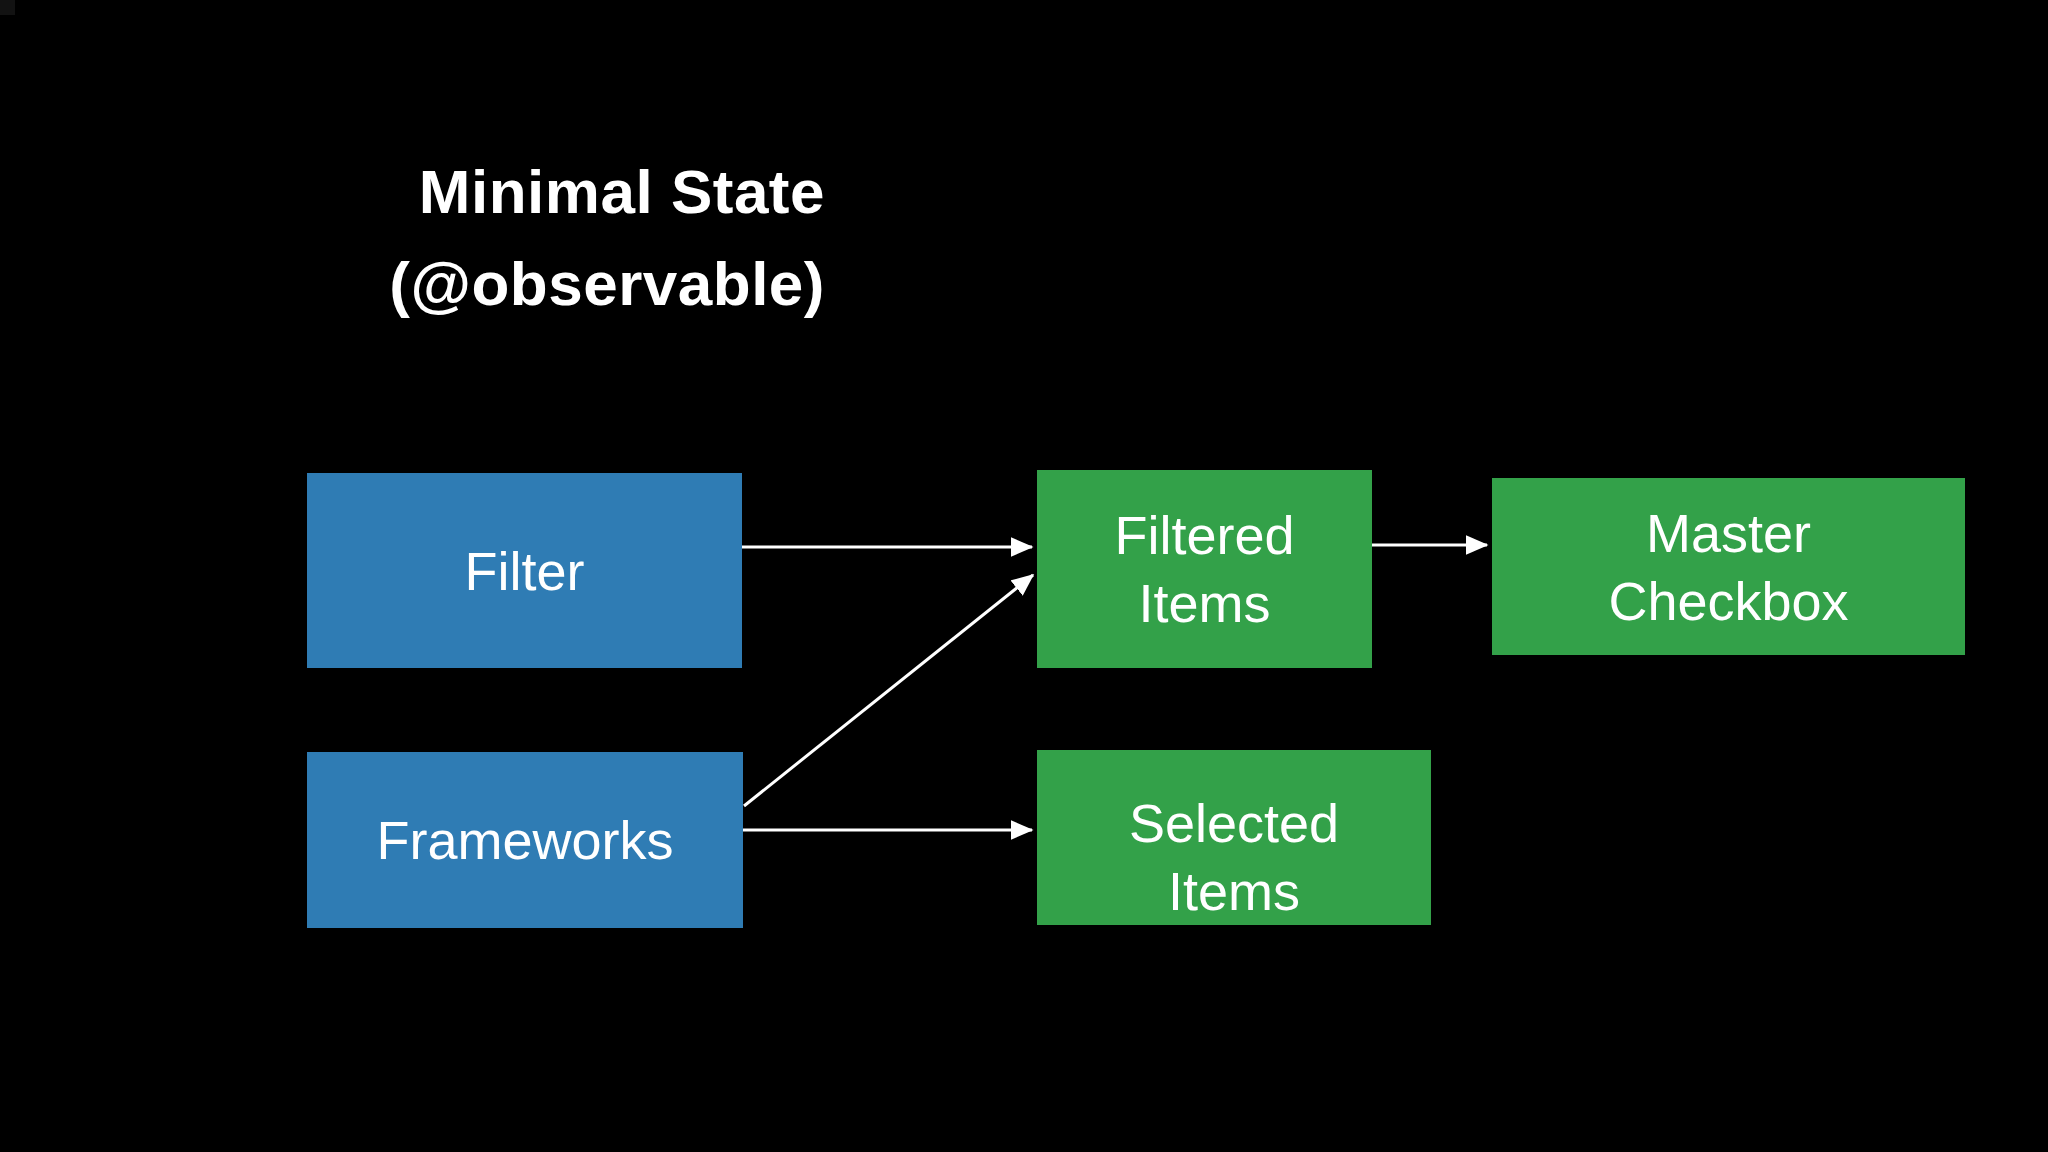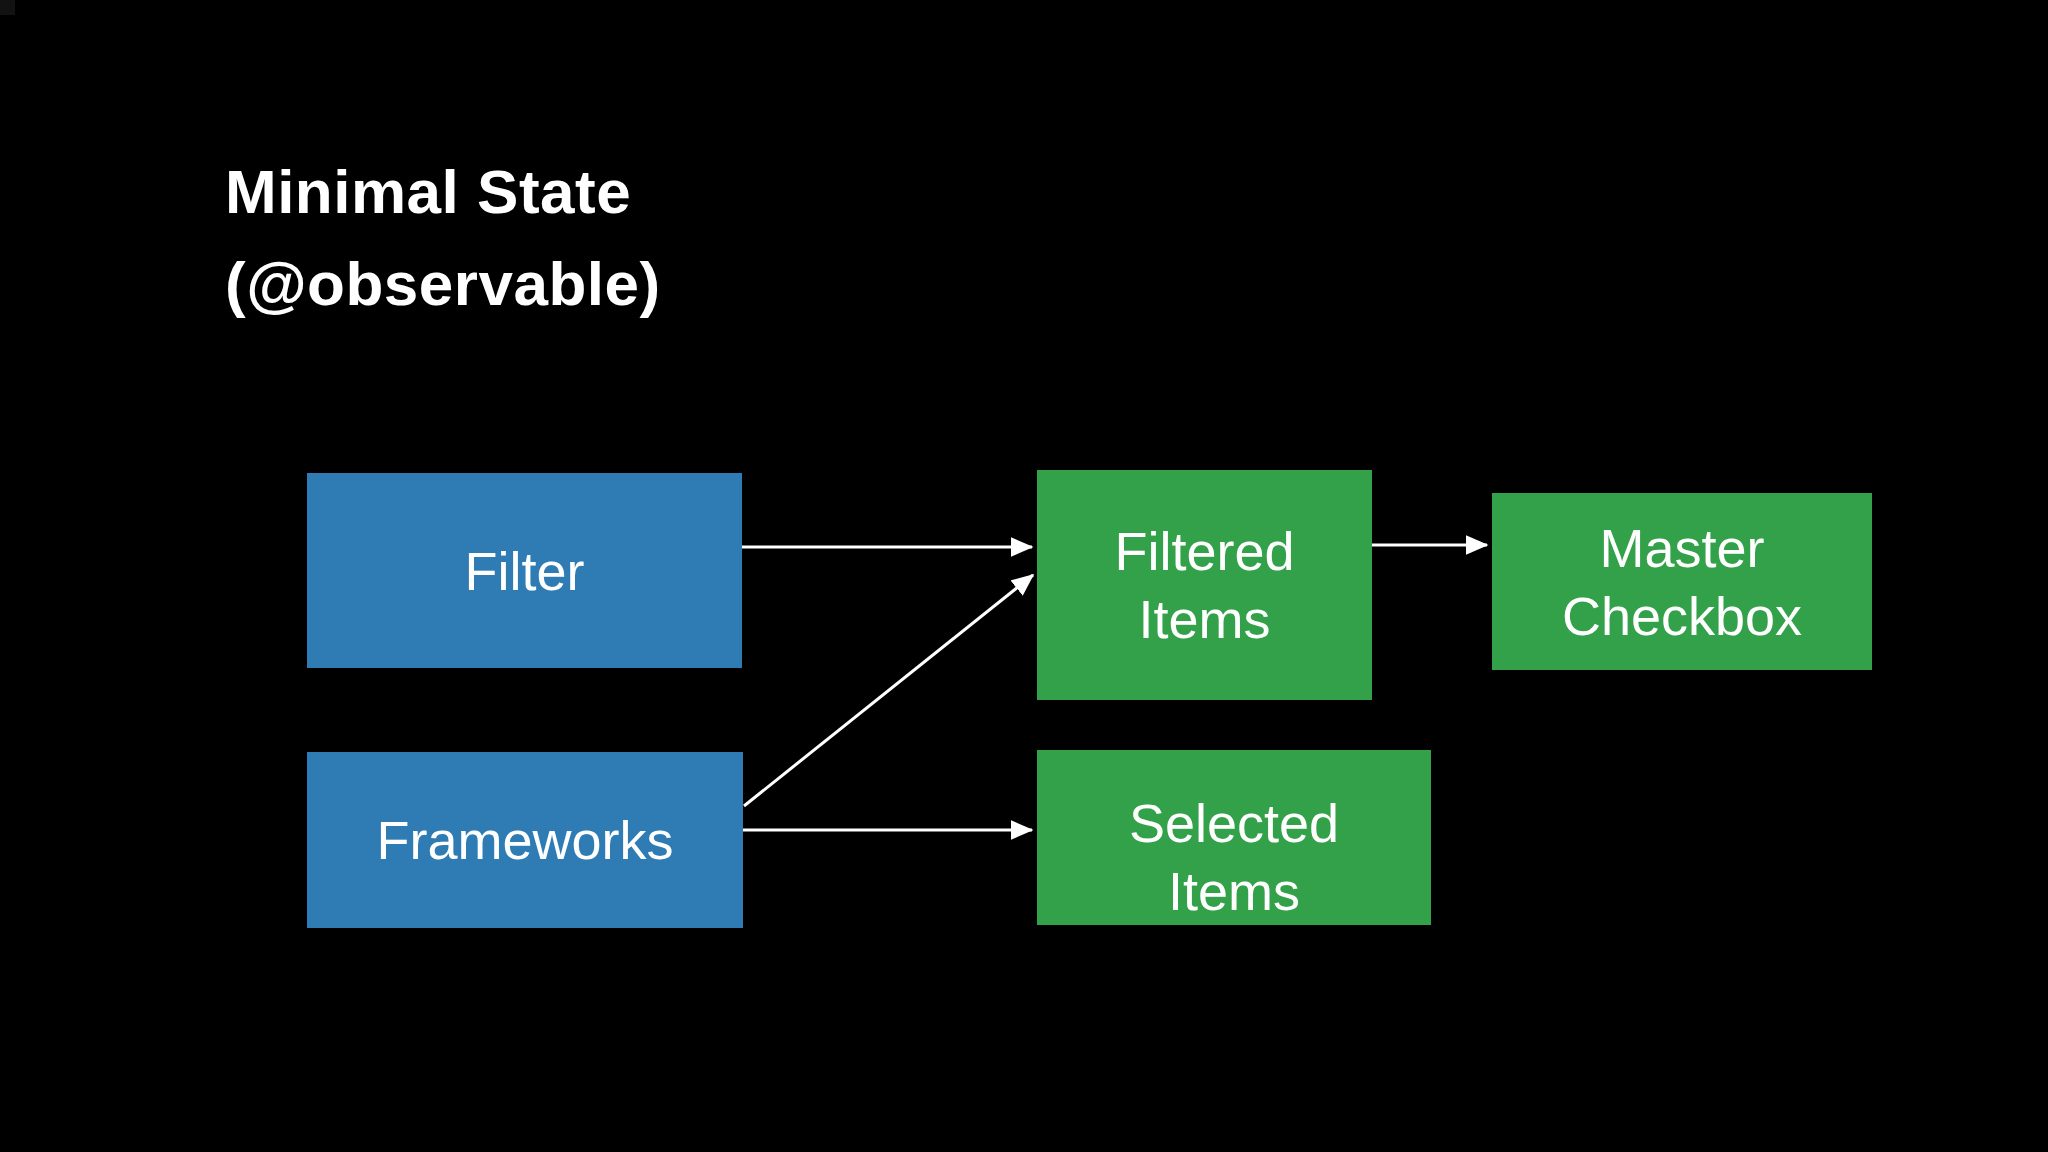--- a/index.html
+++ b/index.html
@@ -18,21 +18,21 @@
   .corner-artifact {
     position: absolute;
     left: 0; top: 0;
     width: 15px; height: 15px;
     background: #121212;
   }
   .heading {
     position: absolute;
     top: 146px;
     width: 600px;
-    text-align: left;
+    text-align: right;
     font-weight: bold;
     font-size: 62px;
     line-height: 92px;
     letter-spacing: 0.5px;
     color: #ffffff;
   }
   .heading-minimal { left: 225px; }
   .heading-derived { left: 1135px; }
 
   .node {
@@ -45,22 +45,22 @@
     font-weight: 300;
     font-size: 54px;
     line-height: 68px;
     color: #ffffff;
   }
   .node.observable { background: var(--observable-color, #2f7cb4); }
   .node.computed  { background: var(--computed-color, #33a149); }
 
   .node-filter           { left: 307px; top: 473px; width: 435px; height: 195px; }
   .node-list-frameworks  { left: 307px; top: 752px; width: 436px; height: 176px; }
-  .node-filtered-items   { left: 1037px; top: 470px; width: 335px; height: 230px; }
-  .node-master-checkbox  { left: 1492px; top: 493px; width: 380px; height: 177px; }
+  .node-filtered-items   { left: 1037px; top: 470px; width: 335px; height: 198px; }
+  .node-master-checkbox  { left: 1492px; top: 478px; width: 473px; height: 177px; }
   .node-selected-items   { left: 1037px; top: 750px; width: 394px; height: 175px; justify-content: flex-end; }
 
   .arrows-layer {
     position: absolute;
     left: 0; top: 0;
     width: 2048px;
     height: 1152px;
     pointer-events: none;
   }
   .arrows-layer line {

